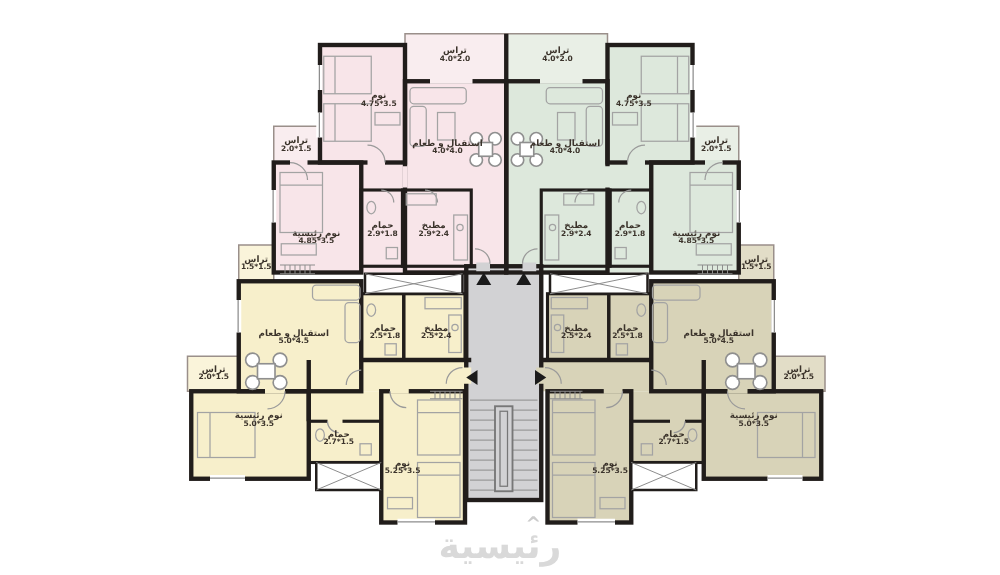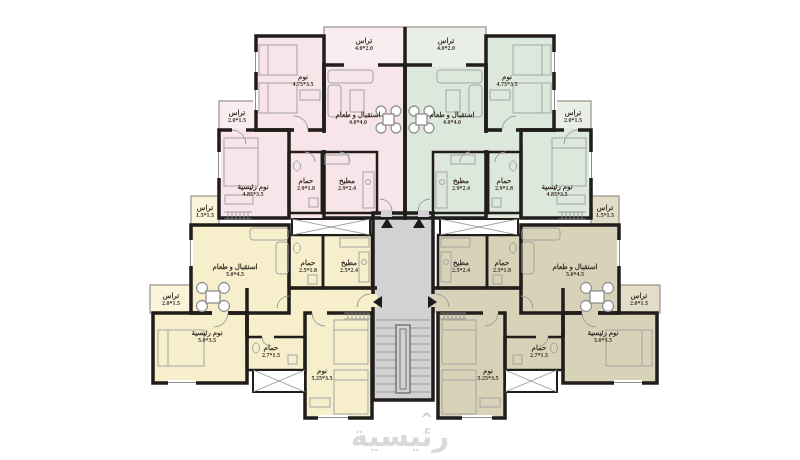--- a/index.html
+++ b/index.html
@@ -1,20 +1,20 @@
 <!DOCTYPE html>
 <html lang="ar"><head>
 <meta charset="utf-8">
 <style>
   html,body{margin:0;padding:0;background:#fff;}
   #stage{position:relative;width:800px;height:460px;background:#fff;overflow:hidden;
          font-family:"DejaVu Sans",sans-serif;}
   svg{position:absolute;left:0;top:0;}
   .lbl{position:absolute;transform:translate(-50%,-50%);text-align:center;
-       color:#3b332b;line-height:1.15;white-space:nowrap;z-index:5;direction:rtl;font-family:Liberation Serif, serif;}
+       color:#3b332b;line-height:1.15;white-space:nowrap;z-index:5;direction:rtl;}
   .lbl .l1{display:block;font-size:7px;font-weight:bold;}
   .lbl .l2{display:block;font-size:6px;font-weight:bold;direction:ltr;}
   .wm{position:absolute;left:330px;top:419px;width:140px;text-align:center;
       font-size:29px;font-weight:bold;color:#d9d9d9;letter-spacing:1px;z-index:6;}
   .wm .mark{position:absolute;top:-9px;right:36px;font-size:15px;font-weight:bold;color:#cccccc;}
 </style>
 </head>
 <body>
 
 <div id="stage">

